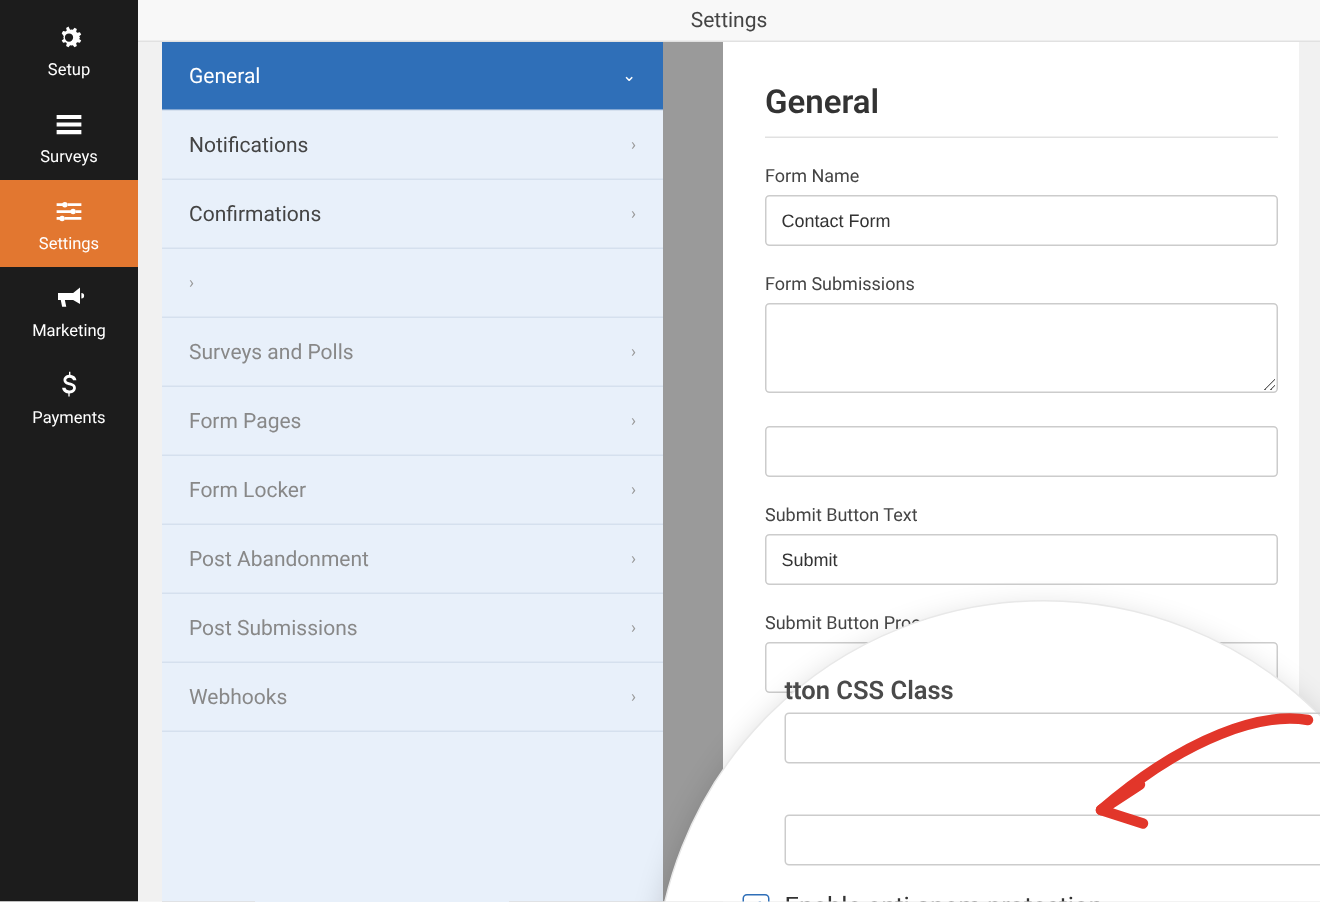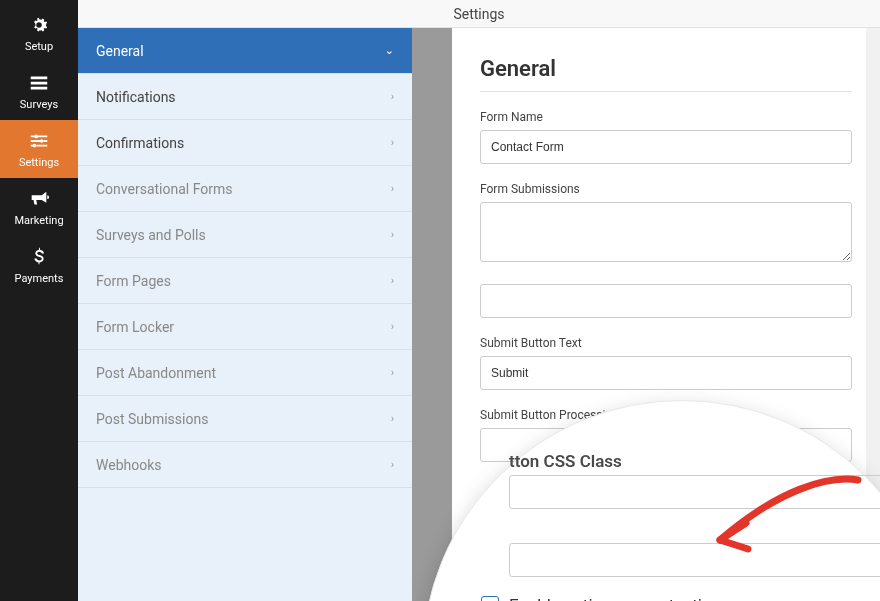--- a/index.html
+++ b/index.html
@@ -1,31 +1,31 @@
 <!DOCTYPE html>
 <html><head>
 <meta charset="utf-8">
 <style>
   * { box-sizing: border-box; margin: 0; padding: 0; }
   html, body { width: 880px; height: 601px; font-family: -apple-system, BlinkMacSystemFont, "Segoe UI", Roboto, Arial, sans-serif; overflow: hidden; background: #f1f1f1; }
   .app { display: flex; width: 100%; height: 100%; }
 
   
-  .rail { width: 78px; background: #1c1c1c; display: flex; flex-direction: column; padding-top: 4px; }
+  .rail { width: 92px; background: #1c1c1c; display: flex; flex-direction: column; padding-top: 4px; }
   .rail-item { display: flex; flex-direction: column; align-items: center; justify-content: center; height: 58px; color: #fff; font-size: 11px; cursor: pointer; gap: 4px; }
   .rail-item.active { background: #e27730; }
   .rail-item svg { width: 22px; height: 22px; fill: #fff; }
   .rail-label { font-size: 11px; }
 
   
   .main-column { flex: 1; display: flex; flex-direction: column; position: relative; }
   .header { height: 28px; background: #f8f8f8; border-bottom: 1px solid #e1e1e1; display: flex; align-items: center; justify-content: center; font-size: 14px; color: #444; }
 
   
-  .content { flex: 1; display: flex; background: #9a9a9a; position: relative; }
+  .content { flex: 1; display: flex; background: #9a9a9a; position: relative; margin-left: 16px; }
 
   
   .settings-nav { width: 334px; background: #e8f0fa; display: flex; flex-direction: column; }
   .settings-nav-item { height: 46px; display: flex; align-items: center; justify-content: space-between; padding: 0 18px; border-bottom: 1px solid #d5e0ee; font-size: 14px; color: #444; cursor: pointer; }
   .settings-nav-item.active { background: #2f6fb8; color: #fff; }
   .settings-nav-item.muted { color: #888; }
   .settings-nav-item .chev { font-size: 11px; color: #999; }
   .settings-nav-item.active .chev { color: #fff; }
 
   
@@ -109,21 +109,20 @@
         </div>
         <div class="settings-nav-item">
           <span>Notifications</span>
           <span class="chev">›</span>
         </div>
         <div class="settings-nav-item">
           <span>Confirmations</span>
           <span class="chev">›</span>
         </div>
         <div class="settings-nav-item muted">
-          <span>Conversational Forms</span>
           <span class="chev">›</span>
         </div>
         <div class="settings-nav-item muted">
           <span>Surveys and Polls</span>
           <span class="chev">›</span>
         </div>
         <div class="settings-nav-item muted">
           <span>Form Pages</span>
           <span class="chev">›</span>
         </div>

